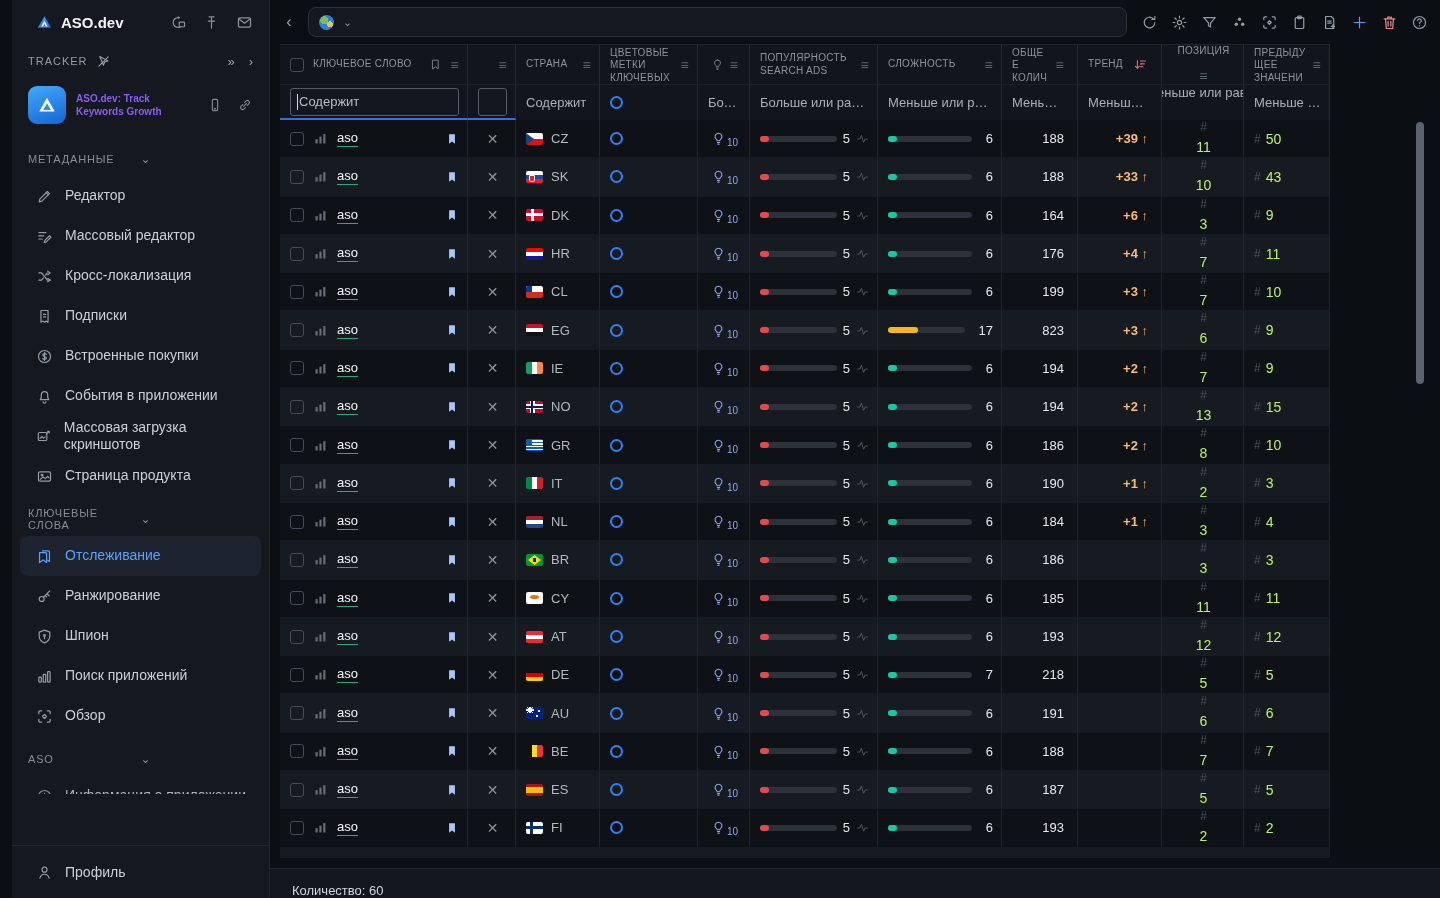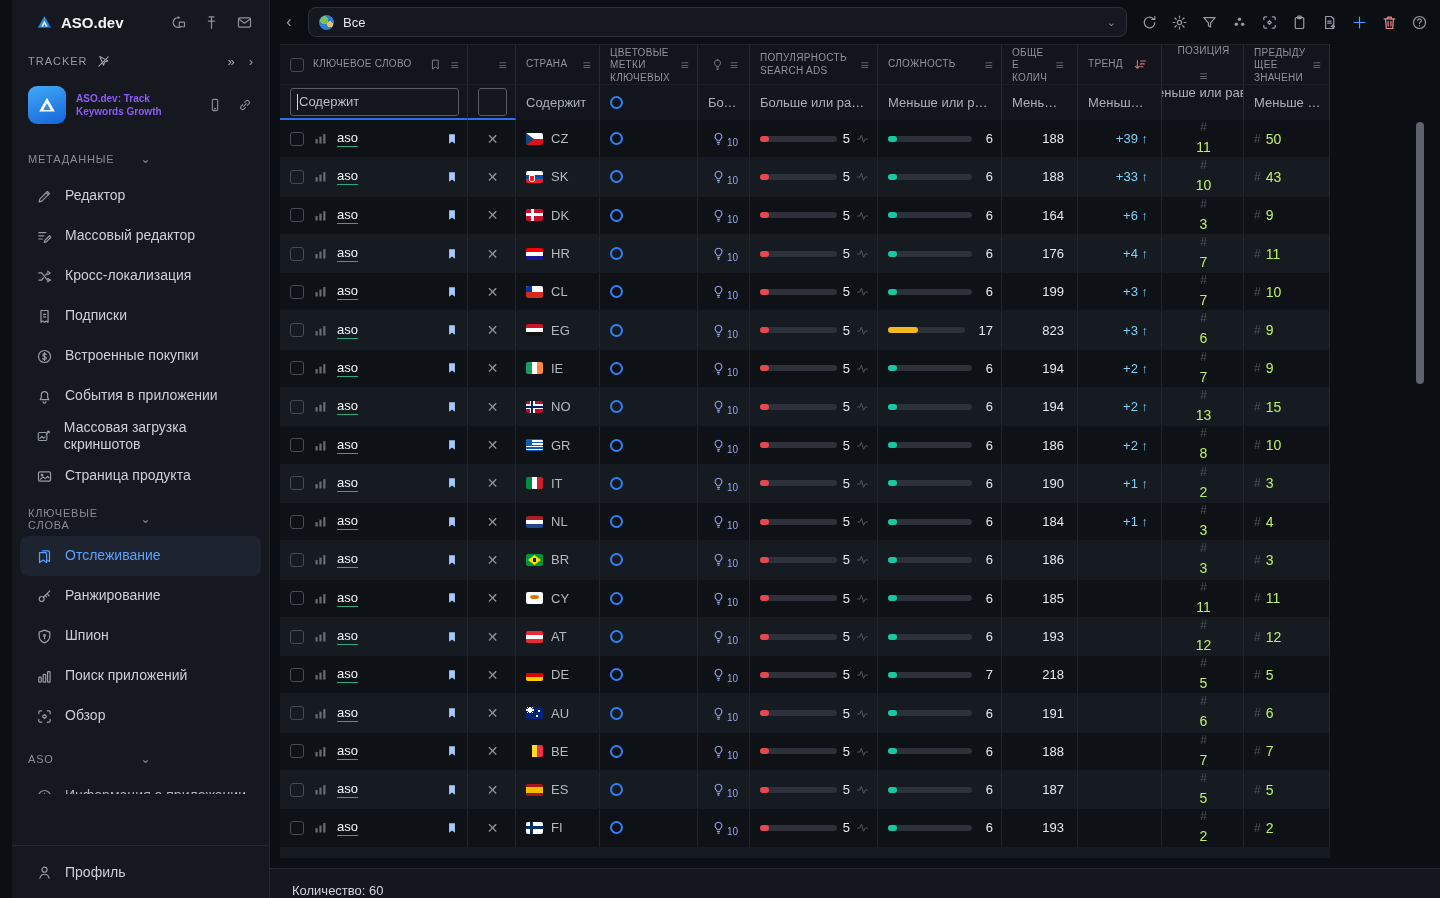--- a/index.html
+++ b/index.html
@@ -110,21 +110,21 @@
   .bulb-wrap { display:flex; align-items:flex-end; color:#93a8ec; cursor:default; }
   .bulb-ic { width:15px; height:15px; }
   .bulb-num { font-size:10px; color:#93a8ec; margin-left:1px; margin-bottom:-2px; }
   .bar { height:6px; border-radius:3px; background:#2c313a; position:relative; flex:1; }
   .bar .fillseg { position:absolute; left:0; top:0; height:6px; border-radius:3px; }
   .pop .fillseg { width:9px; background:#e5484d; }
   .diff .fillseg { width:9px; background:#19c8a3; }
   .diff .fillseg.mid { width:30px; background:#f5b81e; }
   .cellval { font-size:13px; color:#e6e8eb; }
   .spark { width:13px; height:13px; color:#565d66; flex:none; }
-  .trendval { font-size:13px; color:#7dd3fc; font-weight:normal; }
+  .trendval { font-size:13px; color:#fdba74; font-weight:bold; }
   .hash { color:#4c525b; font-size:12px; }
   .posval { font-size:14px; color:#bef264; }
 
   .partial-row { height:10px; background:#161a21; width:1050px; margin-left:10px; flex:none; }
   .tfooter { margin-top:auto; height:30px; border-top:1px solid #262a31; background:#14171d;
     display:flex; align-items:flex-end; padding-left:22px; font-size:13px; color:#d2d5da; flex:none; }
   .vscroll { position:absolute; right:16px; top:122px; width:8px; height:262px; border-radius:4px;
     background:#5c636d; cursor:pointer; }
 
   
@@ -415,21 +415,20 @@
         </span>
       <span class="lbl">Профиль</span>
     </div>
   </div>
 
   <div class="main">
     <div class="topbar">
       <span class="back-chev">‹</span>
       <div class="app-select">
         <span class="globe"></span>
-        <span class="val">Все</span>
         <span class="chev">⌄</span>
       </div>
       <div class="topbar-icons">
         <span class="ic tb-btn">
             <svg viewBox="0 0 24 24">
               <path d="M19.5 12a7.5 7.5 0 1 1-2.2-5.3"></path>
               <path d="M19.5 3.5v4.2h-4.2"></path>
             </svg>
           </span>
         <span class="ic tb-btn">

